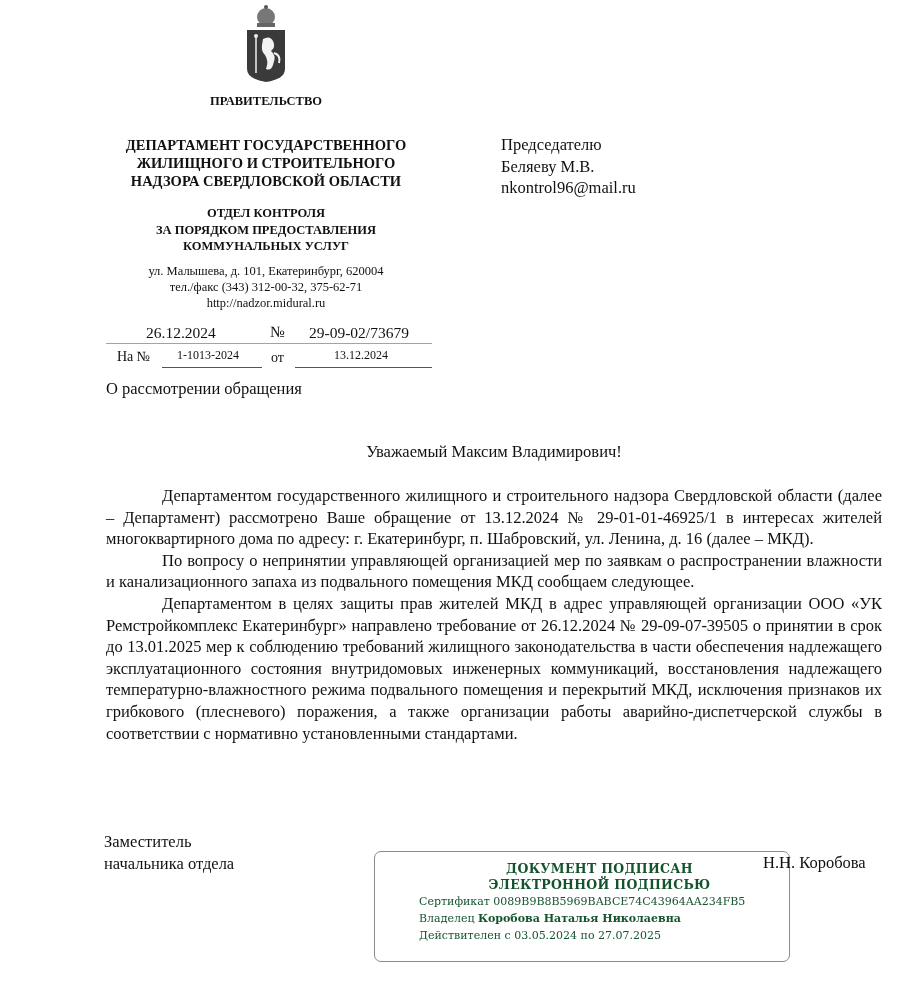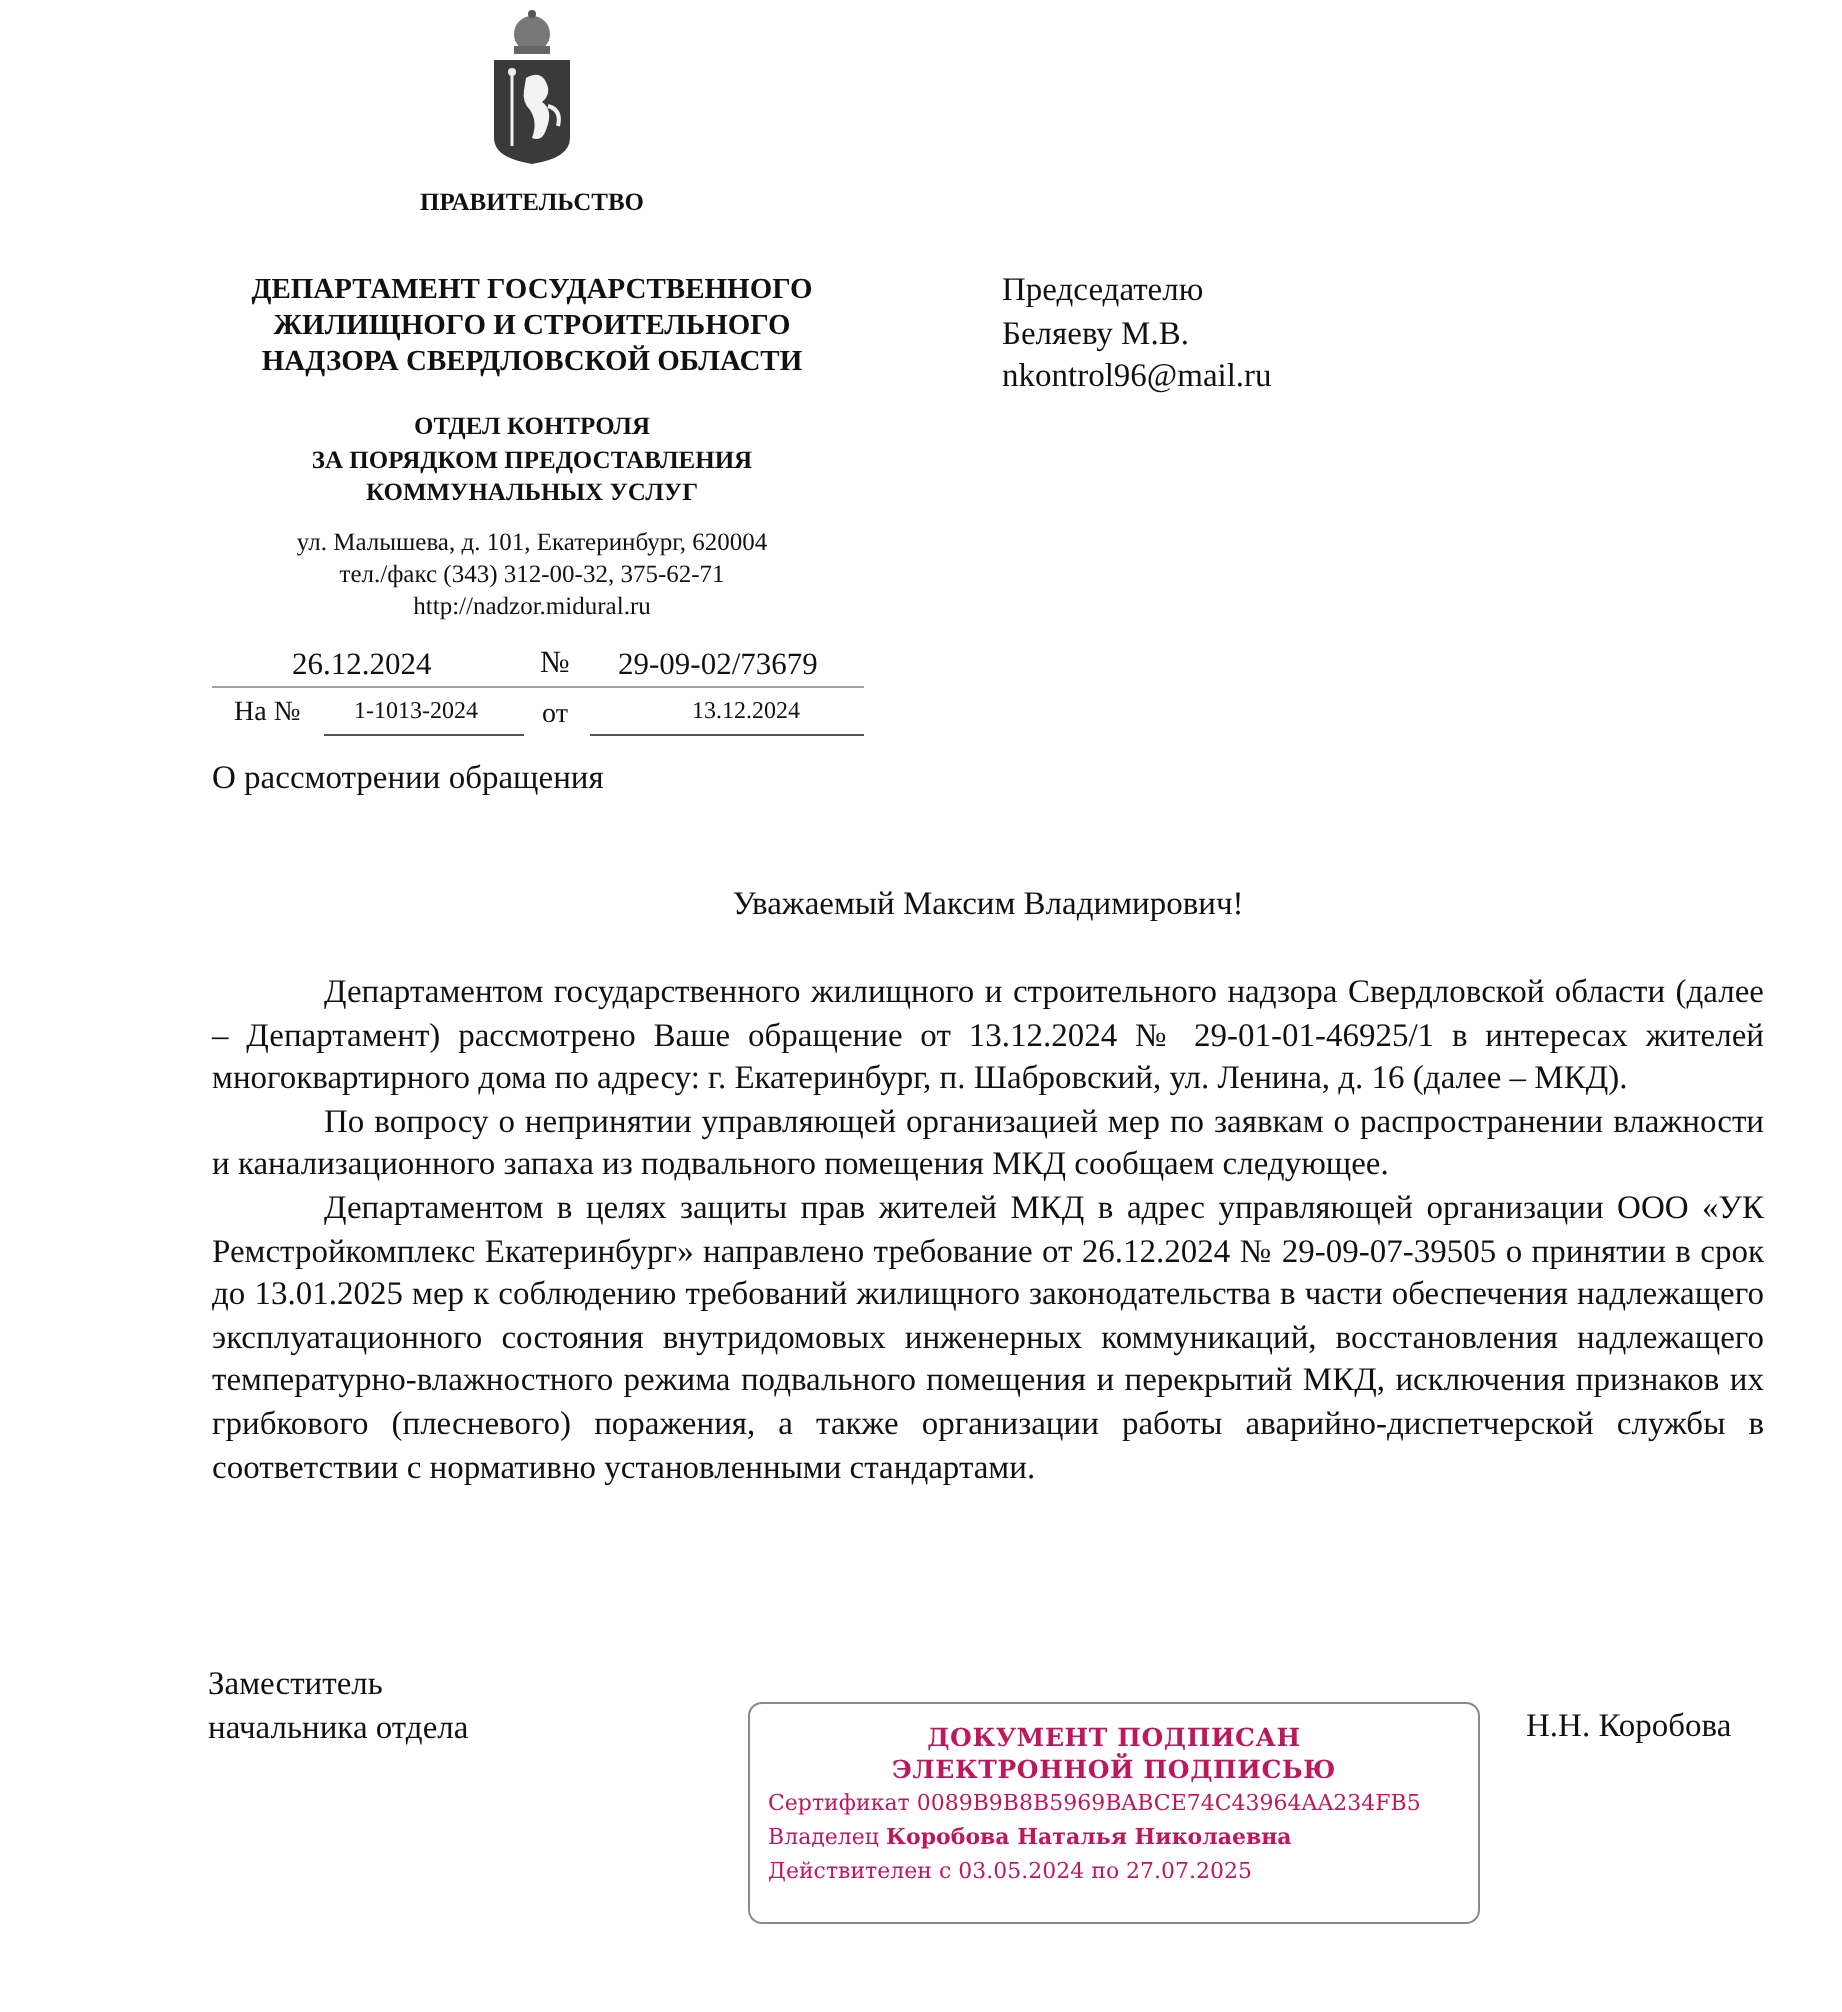--- a/index.html
+++ b/index.html
@@ -16,21 +16,21 @@
   .regrow span, .refrow span { position: absolute; }
   .refrow { left: 106px; width: 326px; top: 347px; height: 22px; }
   .uline { position: absolute; border-bottom: 1px solid #555; height: 0; }
   .subject { left: 106px; top: 379px; font-size: 16.5px; }
   .recipient { left: 501px; top: 134px; font-size: 16.5px; line-height: 21.5px; }
   .greeting { left: 106px; width: 776px; top: 442px; text-align: center; font-size: 16.5px; }
   .body-text { left: 106px; width: 776px; top: 485px; font-size: 16.5px; line-height: 21.6px; text-align: justify; }
   .body-text p { margin: 0; text-indent: 56px; }
   .signer-title { left: 104px; top: 831px; font-size: 16.5px; line-height: 21.5px; }
   .signer-name { left: 763px; top: 853px; font-size: 16.5px; }
-  .stamp { left: 374px; top: 851px; width: 366px; height: 111px; border: 1px solid #8a8a8a; border-radius: 7px; box-sizing: border-box; font-family: "DejaVu Serif", serif; color: #be185d; }
+  .stamp { left: 374px; top: 851px; width: 416px; height: 111px; border: 1px solid #8a8a8a; border-radius: 7px; box-sizing: border-box; font-family: "DejaVu Serif", serif; color: #14532d; padding-left: 35px; }
   .stamp .st-title { text-align: center; font-weight: bold; font-size: 12.5px; line-height: 16px; margin-top: 9px; letter-spacing: 0.3px; }
   .stamp .st-line { font-size: 11px; line-height: 17px; padding-left: 9px; white-space: nowrap; }
   .stamp .st-line:first-of-type { margin-top: 4px; }
   .stamp b { font-weight: bold; }
 </style>
 </head>
 <body>
 
 <div class="abs emblem">
   <svg width="40" height="80" viewBox="0 0 40 80">
@@ -69,21 +69,21 @@
 <div class="abs regrow">
   <span class="line-top" style="left:40px; top:0px;">26.12.2024</span>
   <span class="line-top" style="left:164px; top:-1px;">№</span>
   <span class="line-top" style="left:203px; top:0px;">29-09-02/73679</span>
 </div>
 <div class="abs refrow">
   <span style="left:11px; top:2px; font-size:14px;">На №</span>
   <span style="left:71px; top:1px; font-size:12px;">1-1013-2024</span>
   <div class="uline" style="left:56px; width:100px; top:20px;"></div>
   <span style="left:165px; top:3px; font-size:14px;">от</span>
-  <span style="left:240px; top:1px; font-size:12px;">13.12.2024</span>
+  <span style="left:228px; top:1px; font-size:12px;">13.12.2024</span>
   <div class="uline" style="left:189px; width:137px; top:20px;"></div>
 </div>
 
 <div class="abs subject">О рассмотрении обращения</div>
 
 <div class="abs recipient">
   <div>Председателю</div>
   <div>Беляеву М.В.</div>
   <div>nkontrol96@mail.ru</div>
 </div>

